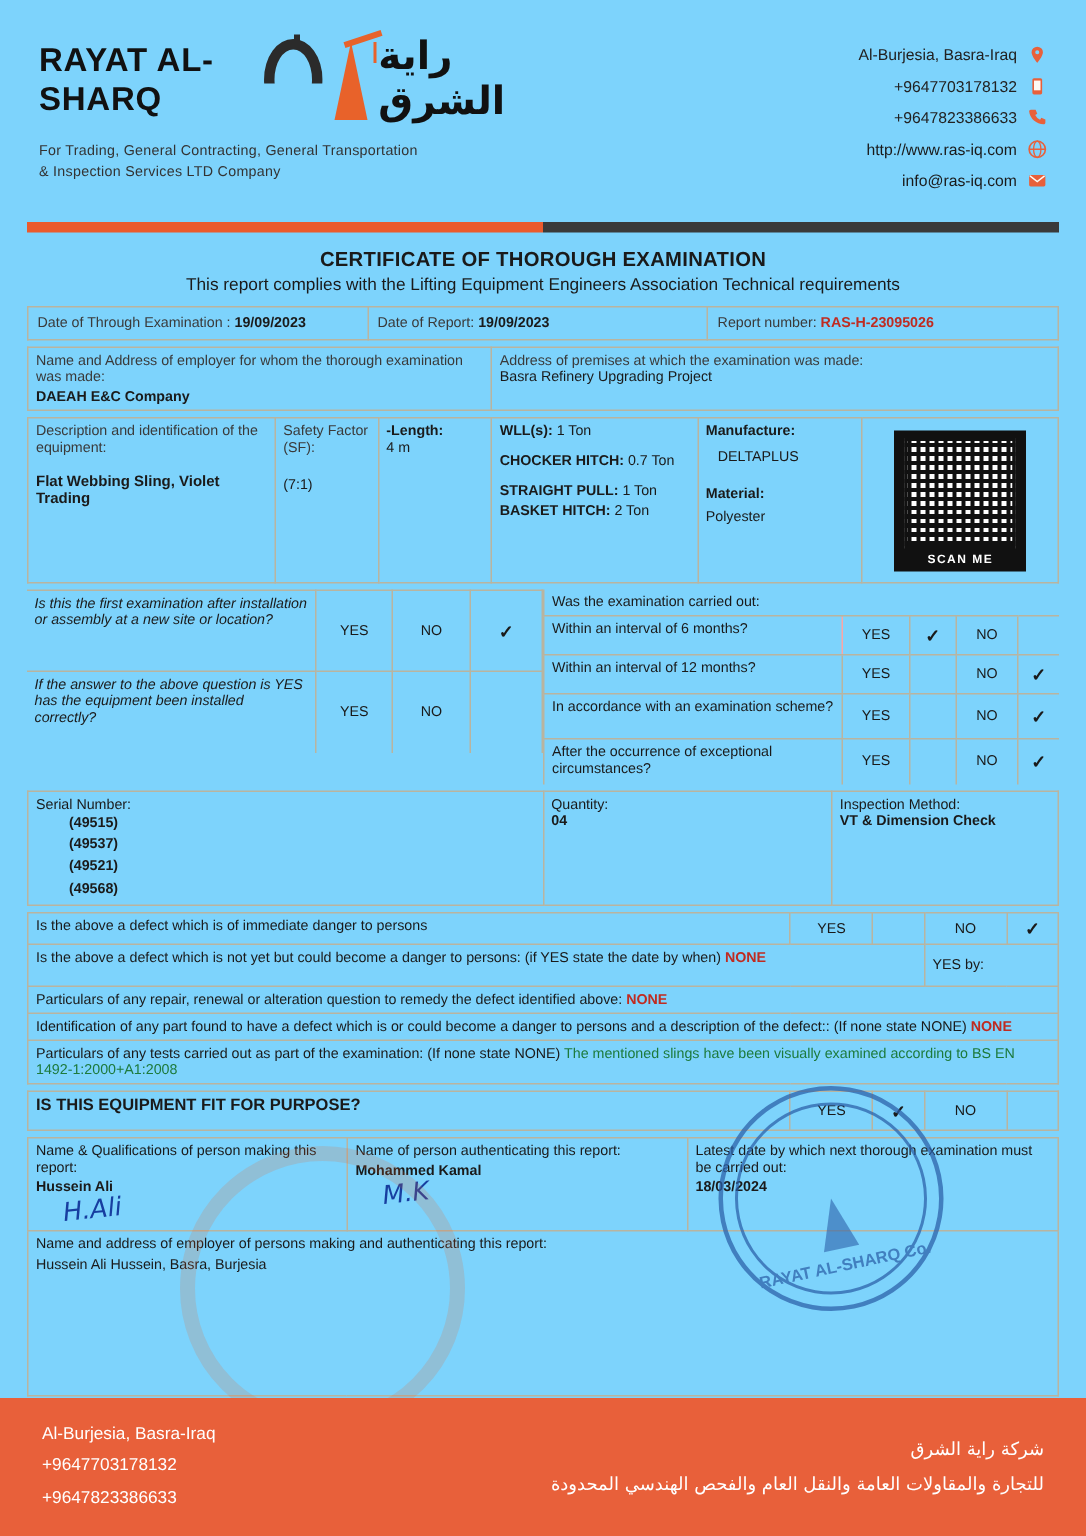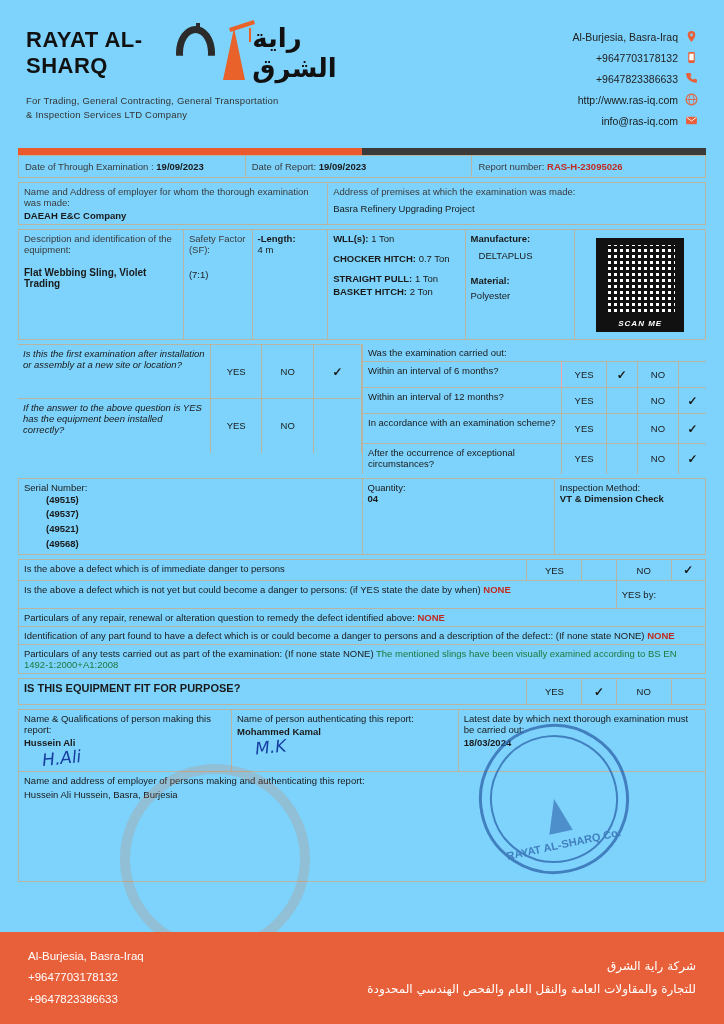--- a/index.html
+++ b/index.html
@@ -100,21 +100,21 @@
   .qr {
     width:74px; height:74px;
     background:
       repeating-linear-gradient(90deg,#111 0 3px, transparent 3px 6px),
       repeating-linear-gradient(0deg,#111 0 3px, transparent 3px 6px);
     background-color:#fff;
     border:2px solid #111;
     margin:0 auto;
   }
   .qr-wrap { background:#111; padding:5px 5px 2px; width:88px; margin:0 auto; }
-  .qr-cap { color:#fff; font-size:8px; text-align:center; letter-spacing:1px; padding:2px 0 2px; font-weight:bold;font-style:italic;}
+  .qr-cap { color:#fff; font-size:8px; text-align:center; letter-spacing:1px; padding:2px 0 2px; font-weight:bold;}
   .italic { font-style:italic; }
   .sig {
     font-family:"DejaVu Sans", sans-serif;
     color:#12379c; font-size:17px; font-style:italic;
     transform:rotate(-6deg); display:inline-block; margin-left:18px;
     opacity:.95;
   }
   .stamp {
     position:absolute; right:95px; bottom:150px;
     width:150px; height:150px; border-radius:50%;
@@ -212,20 +212,24 @@
           </svg>
       </div>
     </div>
   </div>
 
   <div class="bar">
       <span class="o"></span>
       <span class="d"></span>
     </div>
 
+  <div class="title-block">
+    <div class="title-main">CERTIFICATE OF THOROUGH EXAMINATION</div>
+    <div class="title-sub">This report complies with the Lifting Equipment Engineers Association Technical requirements</div>
+  </div>
 
   <table class="tbl-top">
     <tbody>
         <tr>
       <td style="width:33%">
         <span class="lbl">Date of Through Examination :</span>
         <span class="val">19/09/2023</span>
       </td>
       <td style="width:33%">
         <span class="lbl">Date of Report:</span>
@@ -241,21 +245,21 @@
 
   <table class="sec">
     <tbody>
         <tr>
       <td style="width:45%;height:42px">
         <div class="lbl">Name and Address of employer for whom the thorough examination was made:</div>
         <div class="val" style="margin-top:2px">DAEAH E&amp;C Company</div>
       </td>
       <td>
         <div class="lbl">Address of premises at which the examination was made:</div>
-        <div style="margin-top:6px">Basra Refinery Upgrading Project</div>
+        <div style="margin-top:0">Basra Refinery Upgrading Project</div>
       </td>
     </tr>
   </tbody>
     </table>
 
   <table class="sec">
     <tbody>
         <tr>
       <td style="width:24%;height:110px">
         <div class="lbl">Description and identification of the equipment:</div>

